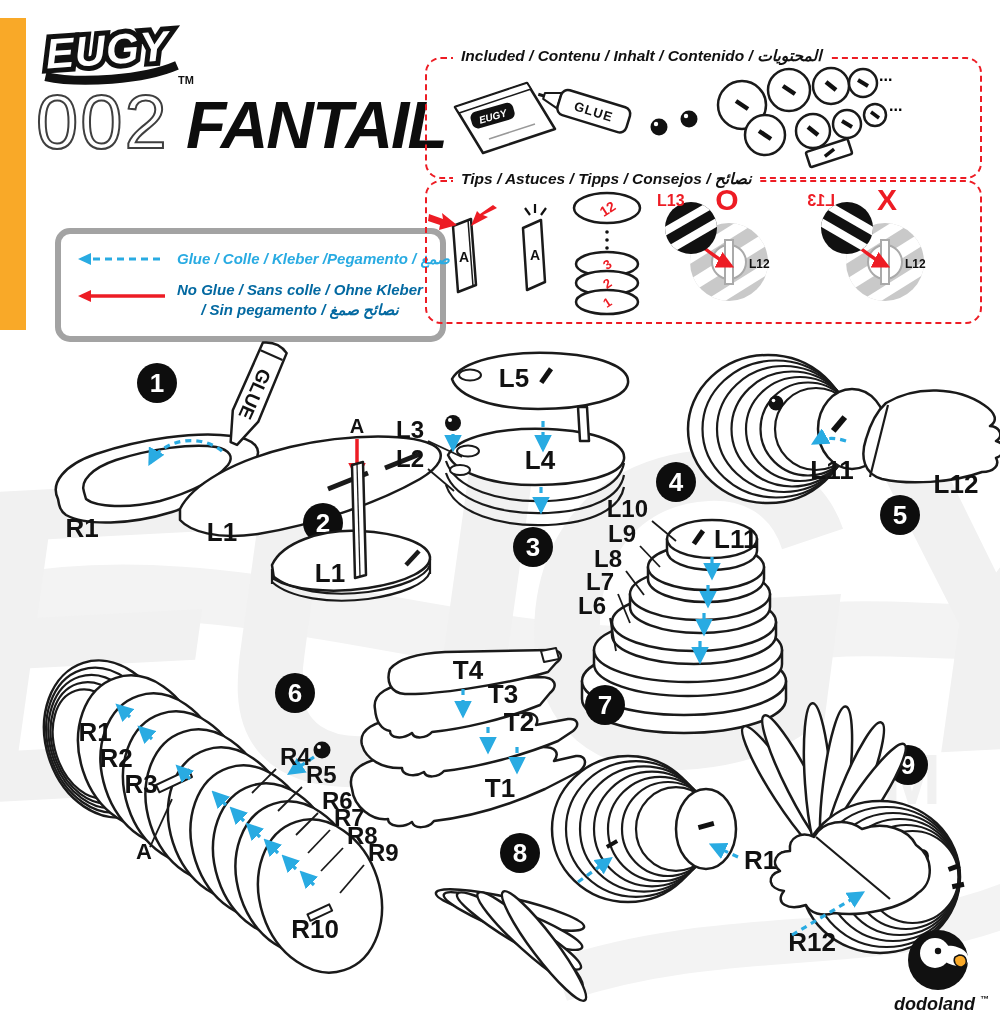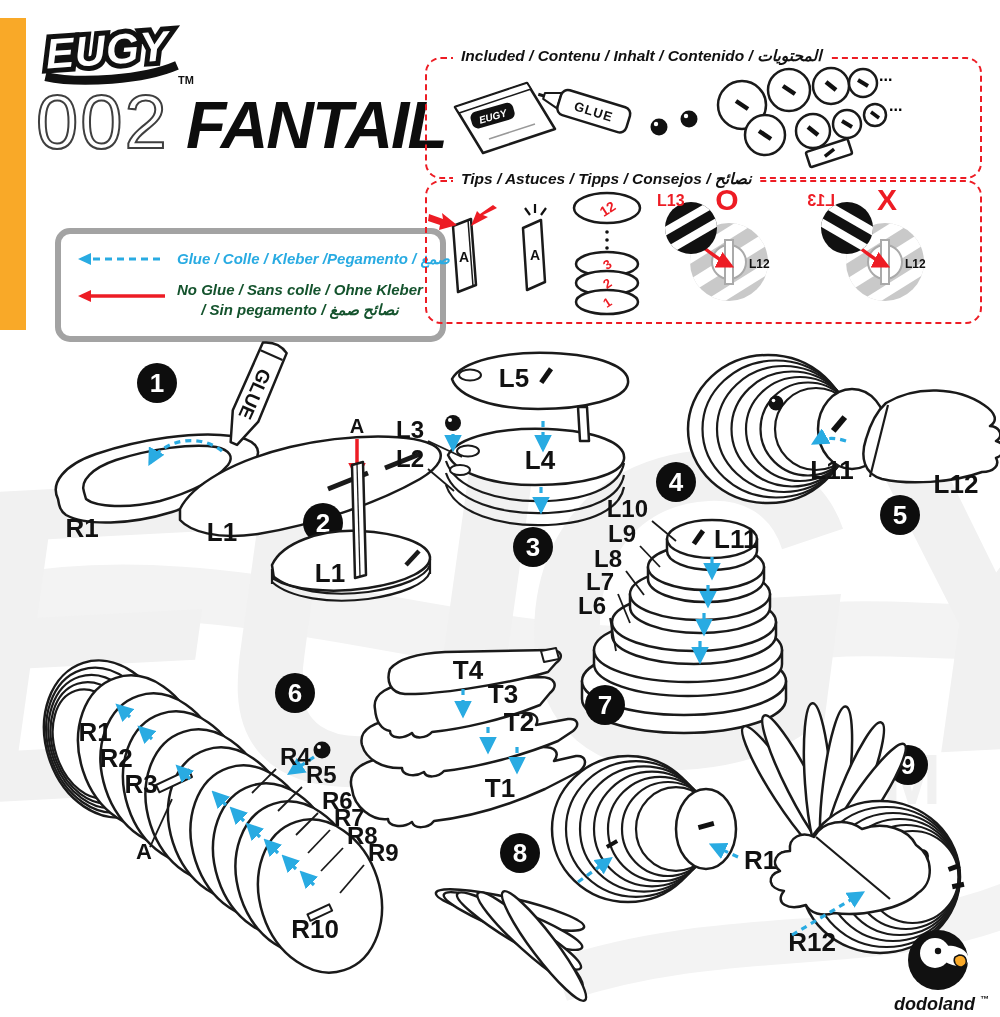--- a/index.html
+++ b/index.html
@@ -9,21 +9,21 @@
   .content{position:absolute;left:0;top:0;z-index:1;width:1000px;height:1017px;}
   .orange-bar{position:absolute;left:0;top:18px;width:26px;height:312px;background:#F9A928;}
   .logo-svg{position:absolute;left:30px;top:14px;}
   .title-svg{position:absolute;left:36px;top:84px;}
   .legend-box{position:absolute;left:55px;top:228px;width:360px;height:102px;
               border:6px solid #a3a3a3;border-radius:15px;background:#fff;padding-left:19px;}
   .legend-row{position:absolute;left:14px;display:flex;align-items:center;gap:10px;}
   .legend-row.r1{top:16px;}
   .legend-row.r2{top:46px;align-items:flex-start;}
   .legend-text-blue{color:#29ABE2;font-weight:bold;font-style:italic;font-size:15px;white-space:nowrap;}
-  .legend-text-red{color:#14532d;font-weight:bold;font-style:italic;font-size:15px;line-height:1.35;white-space:nowrap;}
+  .legend-text-red{color:#0369a1;font-weight:bold;font-style:italic;font-size:15px;line-height:1.35;white-space:nowrap;}
   .dash-box{position:absolute;border:2.5px dashed #ED1C24;border-radius:16px;background:transparent;}
   .inc-box{left:425px;top:57px;width:553px;height:118px;}
   .tips-box{left:425px;top:180px;width:553px;height:140px;}
   .dash-box .box-title{position:absolute;top:-12px;left:26px;background:#fff;padding:0 8px;
         color:#111;font-weight:bold;font-style:italic;font-size:15.5px;white-space:nowrap;}
   .main-svg{position:absolute;left:0;top:337px;}
   .dodoland{position:absolute;left:878px;top:922px;}
   .wm-text{position:absolute;left:-70px;top:360px;font-size:450px;font-weight:900;font-style:italic;
            letter-spacing:-22px;color:#f1f1f1;z-index:0;transform:rotate(-3deg);white-space:nowrap;}
   .wm-tm{position:absolute;left:840px;top:740px;font-size:70px;font-weight:900;

